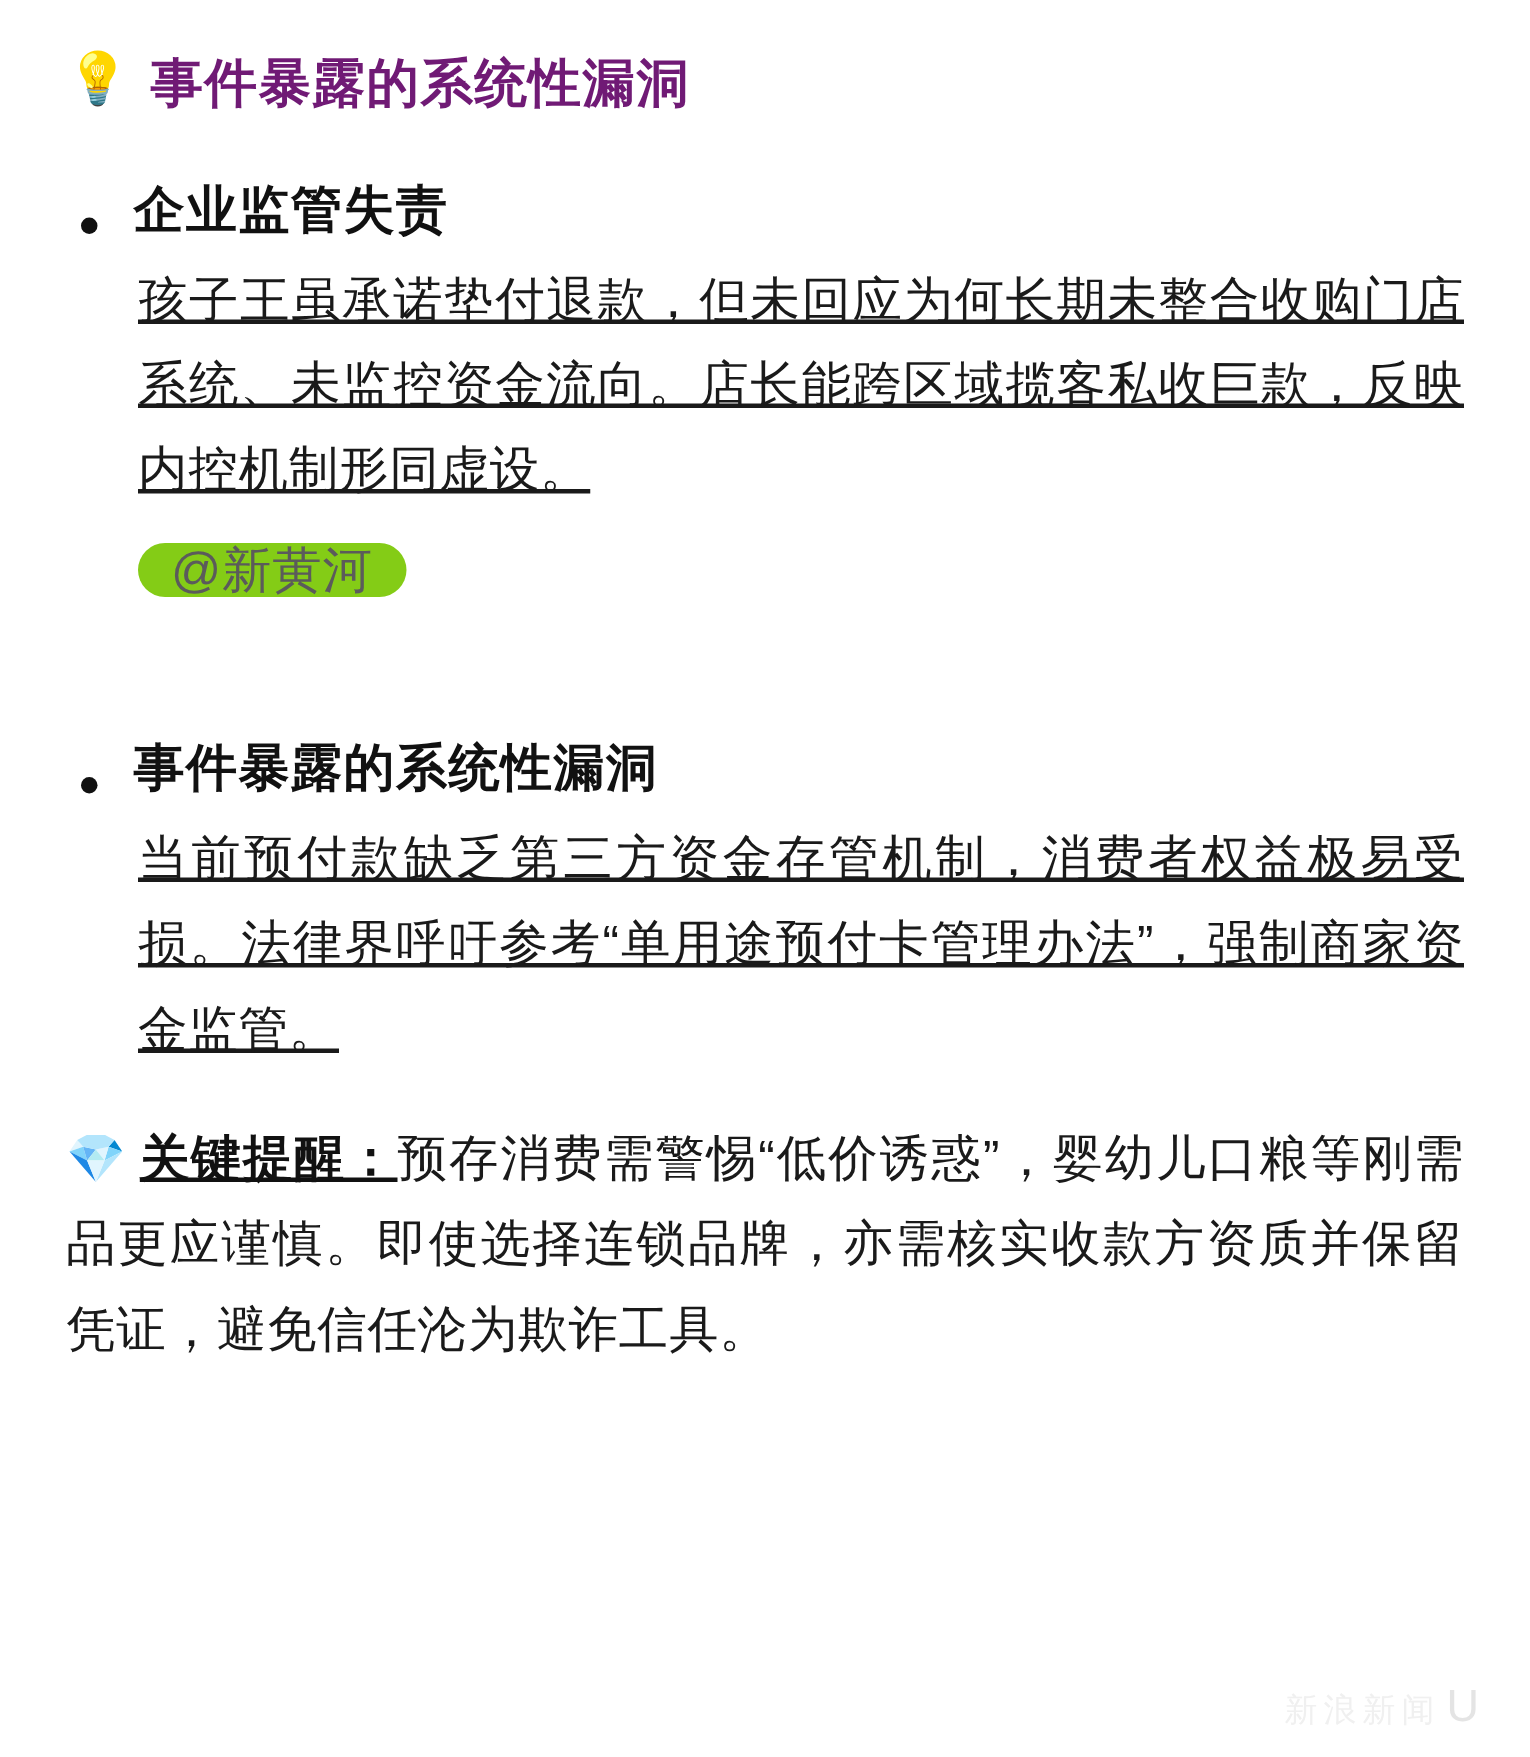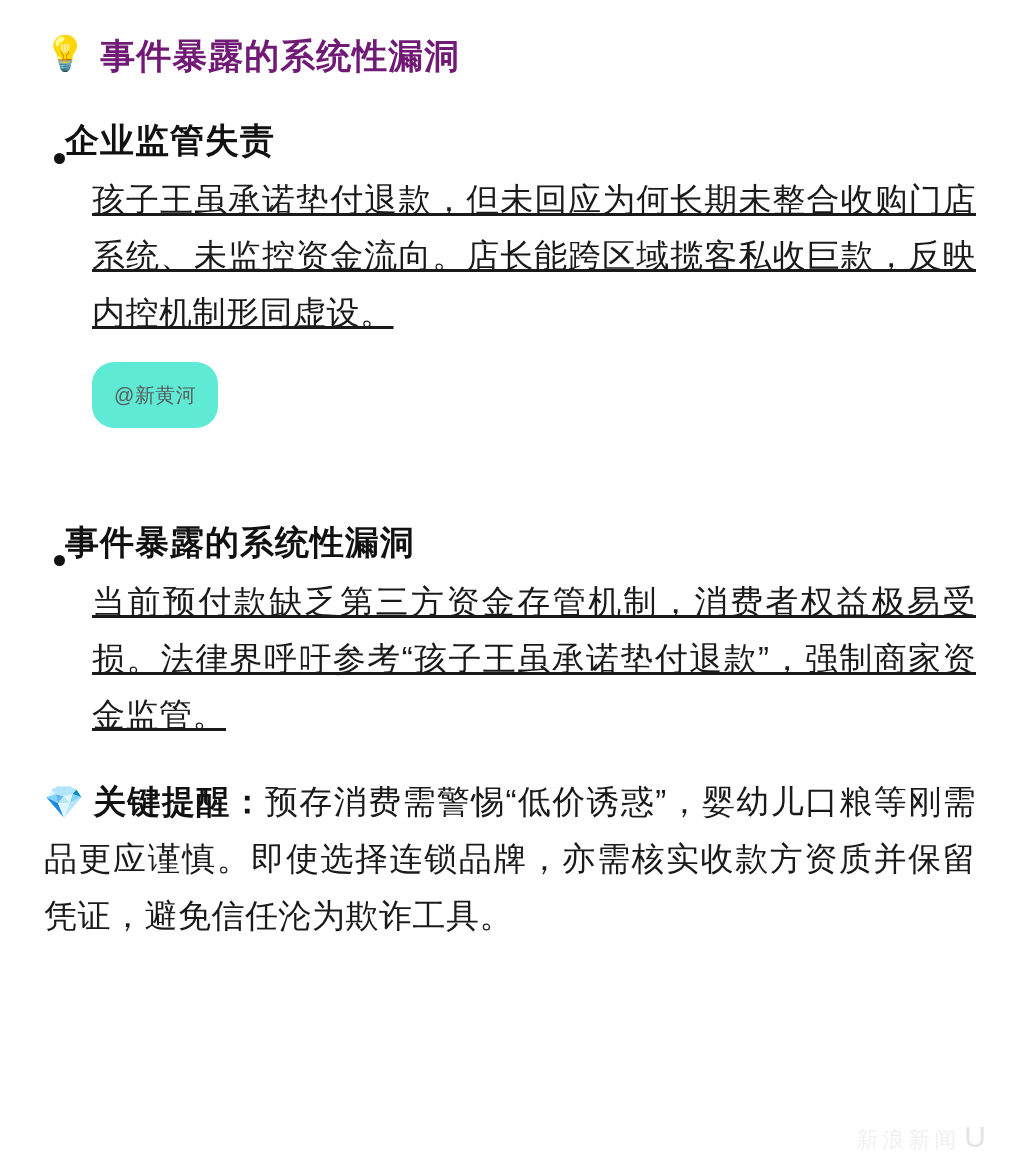--- a/index.html
+++ b/index.html
@@ -45,22 +45,22 @@
     color: #701a75;
   }
 
   
   .bullet-block {
     margin: 0 0 18px 0;
     padding-left: 10px;
   }
   .bullet-row {
     display: flex;
-    align-items: flex-end;
-    gap: 0;
+    align-items: center;
+    gap: 24px;
     margin-top: 40px;
   }
   .bullet-dot {
     flex: 0 0 auto;
     width: 11px;
     height: 11px;
     border-radius: 50%;
     background: #111111;
     margin-top: 20px;
   }
@@ -81,25 +81,25 @@
     text-justify: inter-ideograph;
     text-decoration: underline;
   }
 
   
   .source-chip-wrap {
     margin: 20px 0 0 38px;
   }
   .source-chip {
     display: inline-block;
-    background: #5eead4;
+    background: #84cc16;
     color: #5b5b5b;
     border-radius: 22px;
-    padding: 22px 22px;
-    font-size: 20px;
+    padding: 0 22px;
+    font-size: 33px;
     line-height: 1.1;
     letter-spacing: 0.5px;
   }
 
   .block-gap {
     height: 34px;
   }
 
   
   .key-reminder {
@@ -111,20 +111,21 @@
     text-align: justify;
     text-justify: inter-ideograph;
   }
   .key-reminder .gem {
     font-size: 32px;
     margin-right: 8px;
   }
   .key-reminder .kr-label {
     font-weight: 700;
     color: #111111;
+    text-decoration: underline;
   }
 
   
   .watermark {
     position: absolute;
     right: 26px;
     bottom: 16px;
     font-size: 22px;
     color: #f0f0f0;
     letter-spacing: 4px;
@@ -158,21 +159,21 @@
     </div>
   </div>
 
   <div class="block-gap"></div>
 
   <div class="bullet-block">
     <div class="bullet-row">
       <span class="bullet-dot"></span>
       <span class="bullet-title">事件暴露的系统性漏洞</span>
     </div>
-    <div class="bullet-body">当前预付款缺乏第三方资金存管机制，消费者权益极易受损。法律界呼吁参考“孩子王虽承诺垫付退款”，强制商家资金监管。</div>
+    <div class="bullet-body">当前预付款缺乏第三方资金存管机制，消费者权益极易受损。法律界呼吁参考“单用途预付卡管理办法”，强制商家资金监管。</div>
   </div>
 
   <p class="key-reminder">
     <span class="gem">💎</span><span class="kr-label">关键提醒：</span><span>预存消费需警惕“低价诱惑”，婴幼儿口粮等刚需品更应谨慎。即使选择连锁品牌，亦需核实收款方资质并保留凭证，避免信任沦为欺诈工具。</span>
   </p>
 
   <div class="watermark">
     <span>新浪新闻</span><span class="wm-mark">U</span>
   </div>
 

